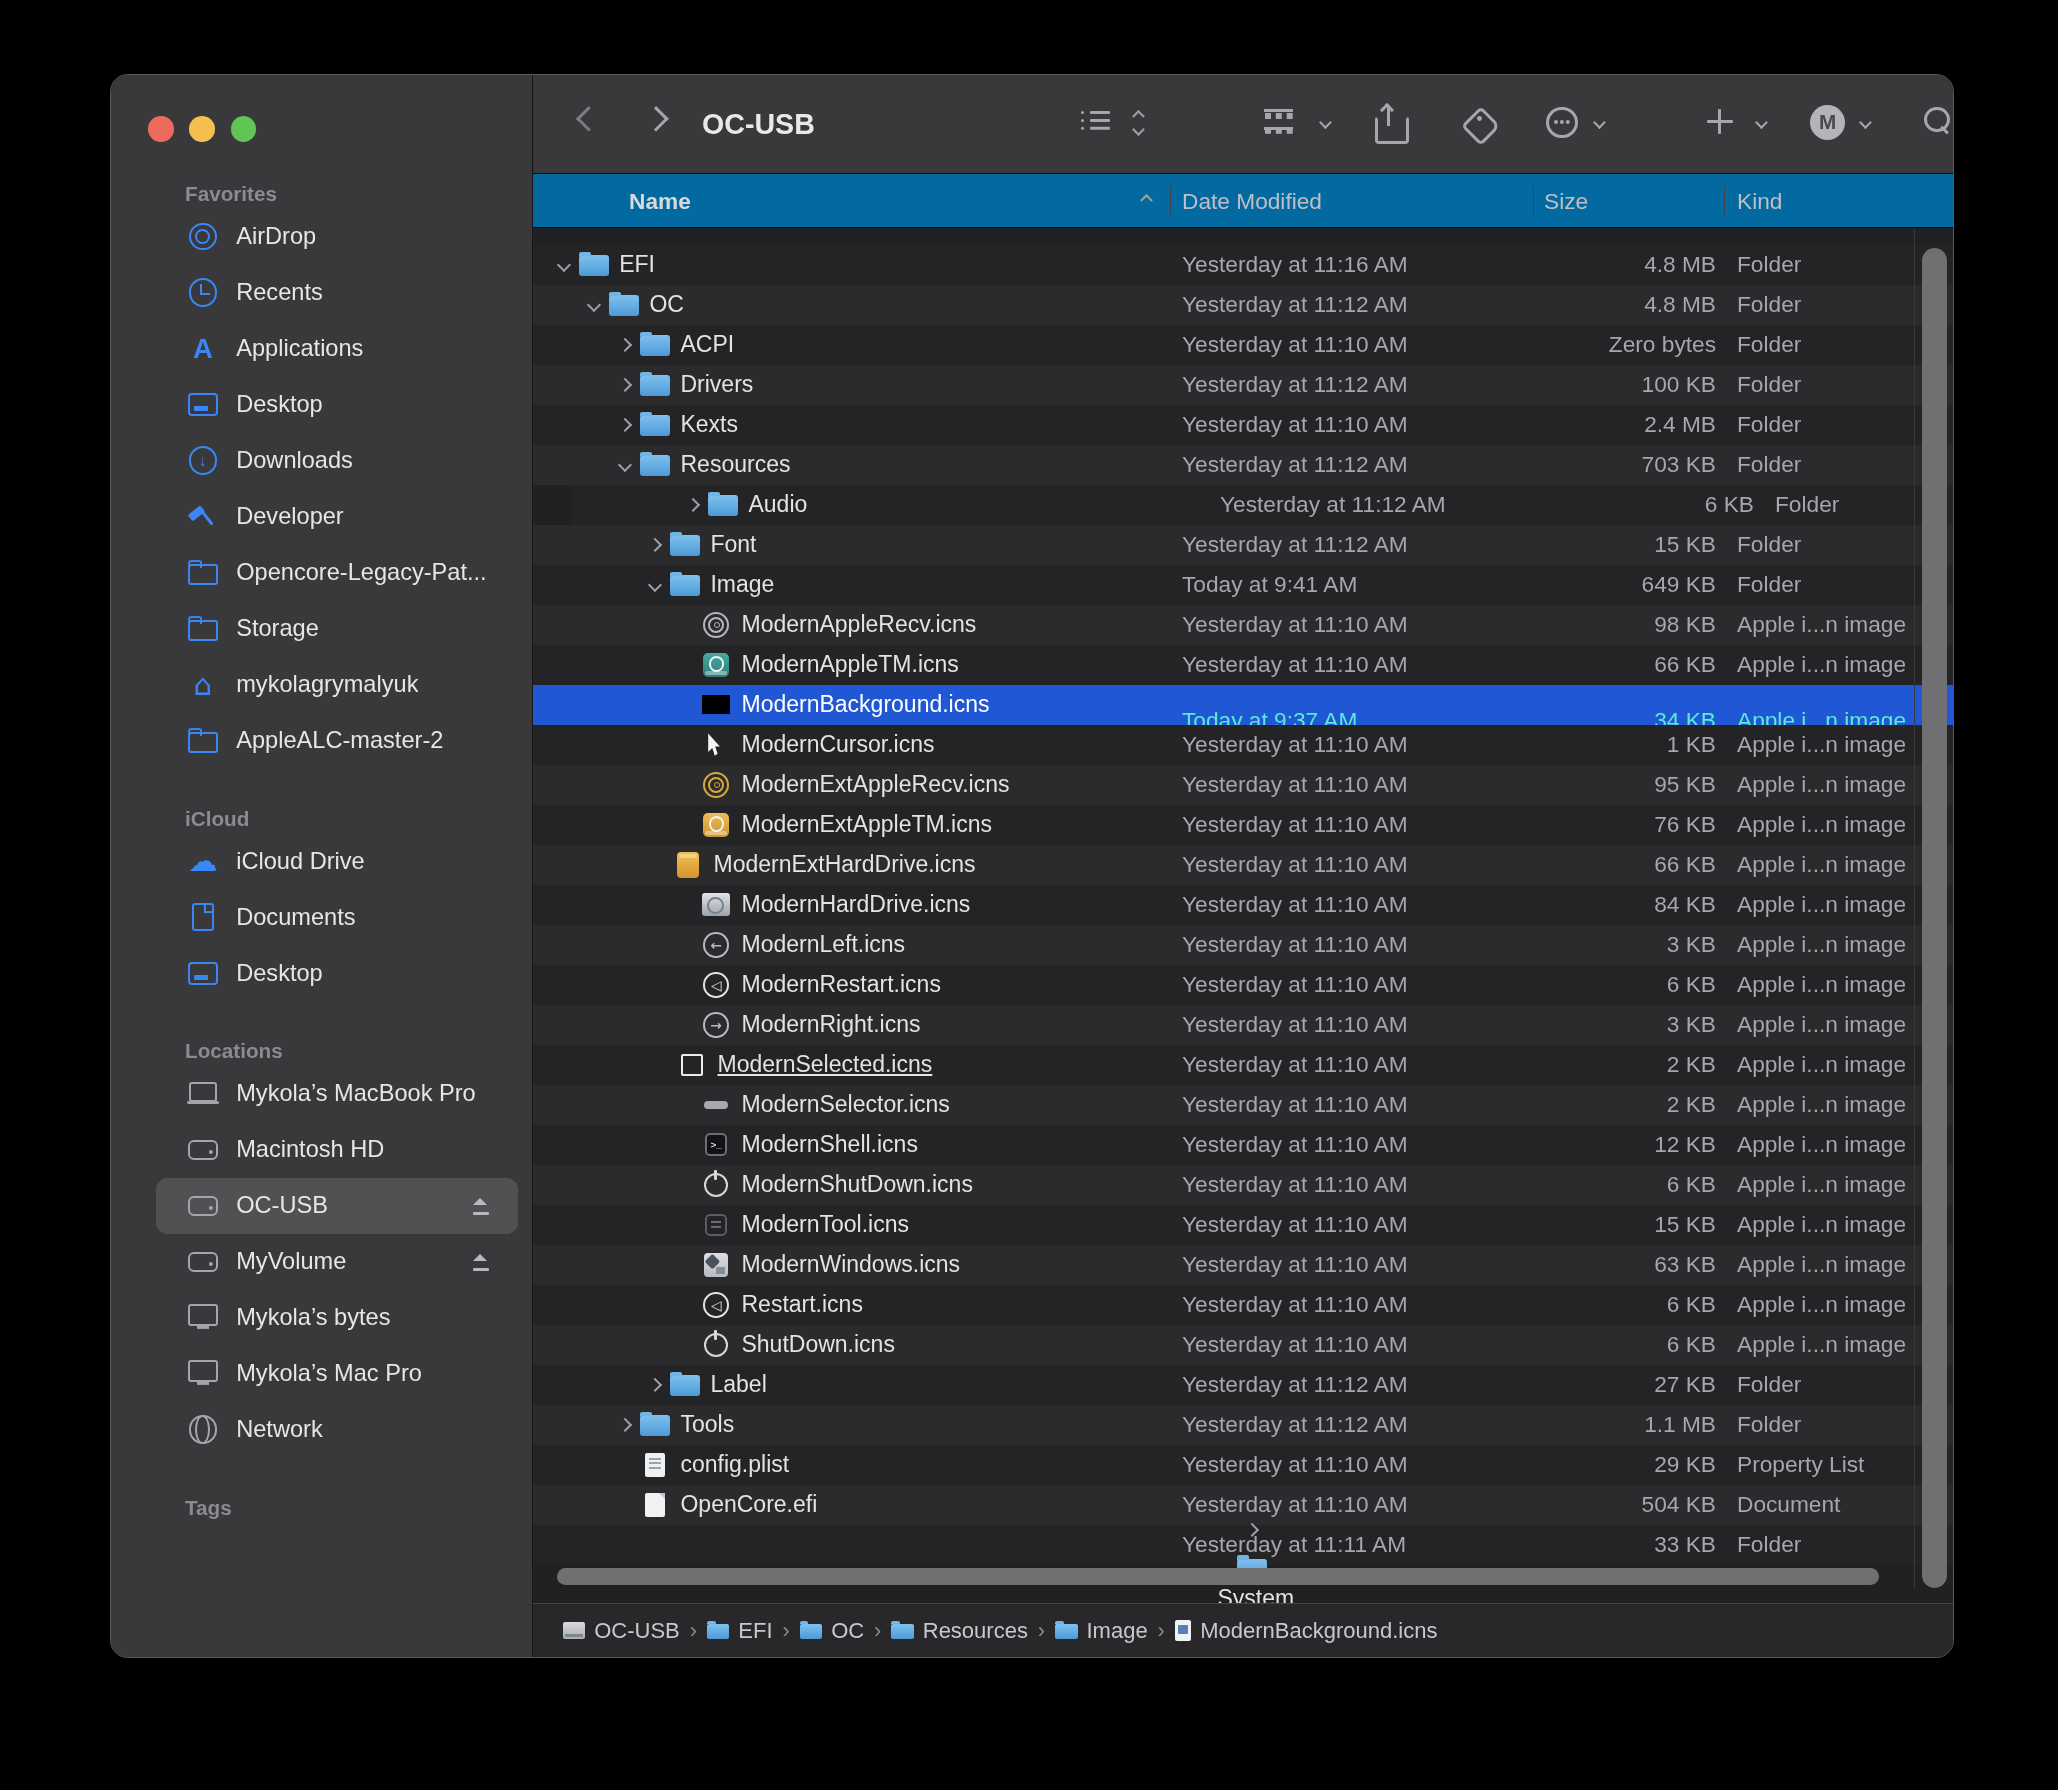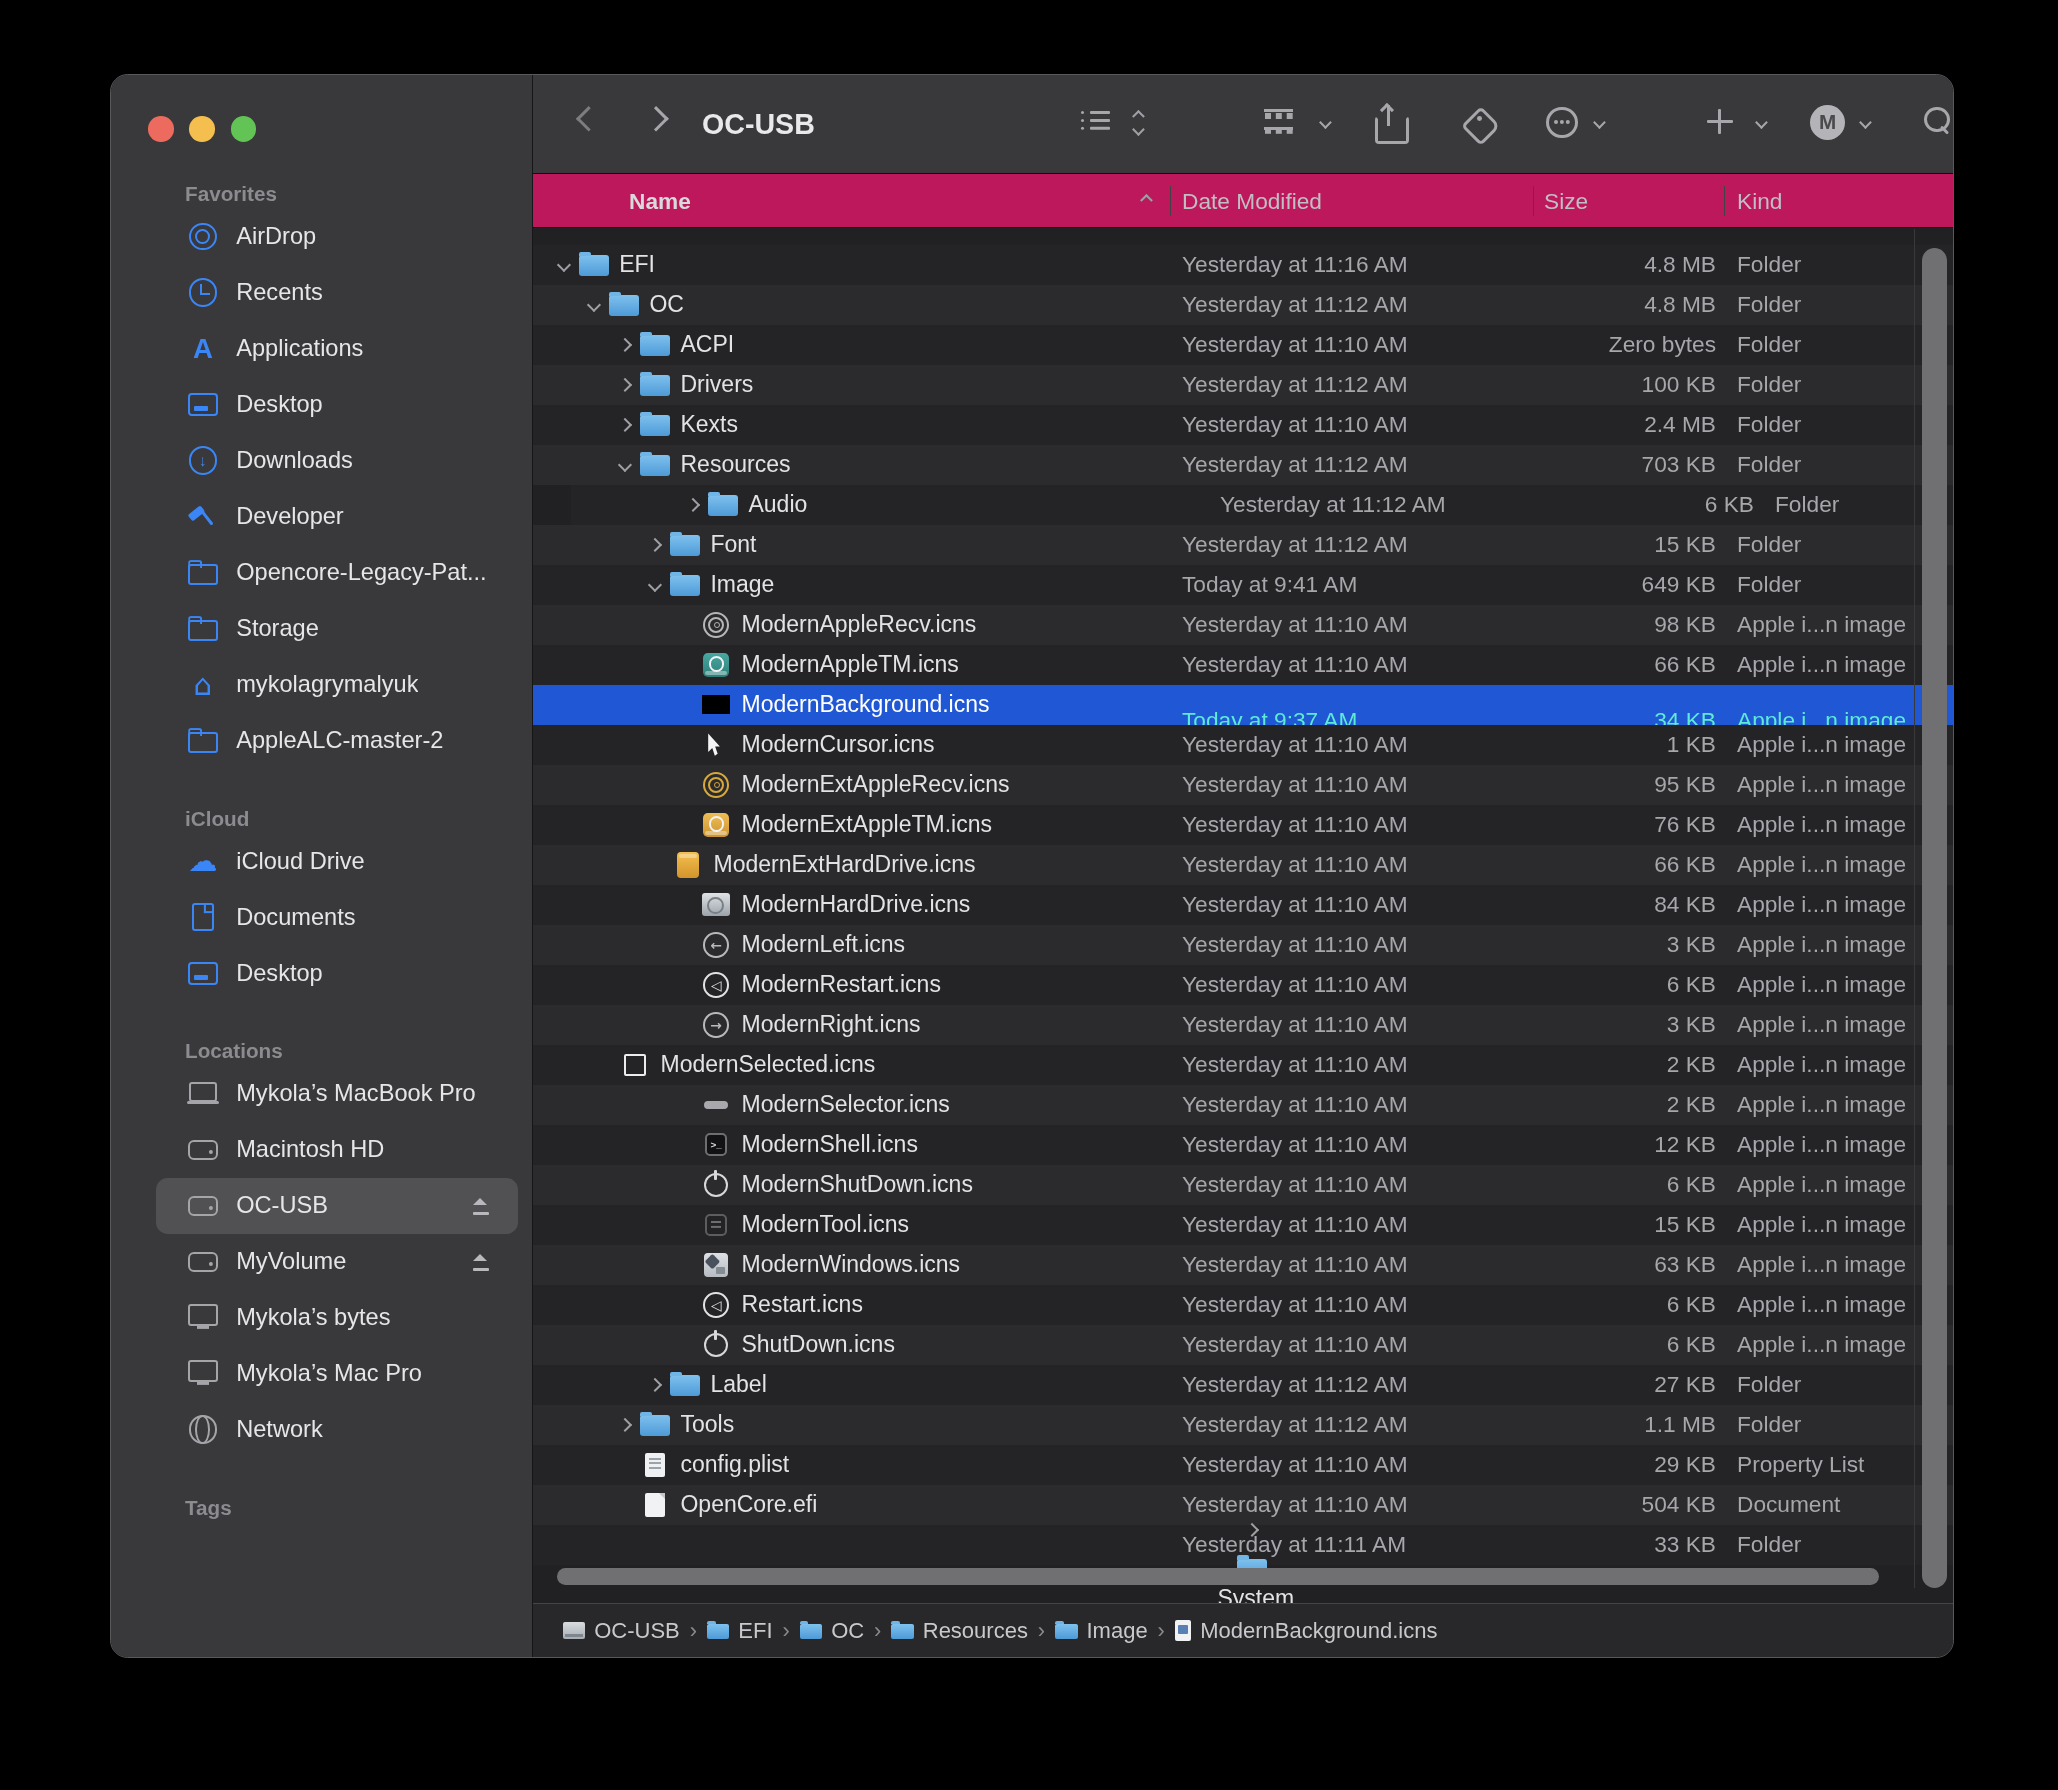--- a/index.html
+++ b/index.html
@@ -93,21 +93,21 @@
   .cs-group{left:788px;} .cs-more{left:1062px;} .cs-plus{left:1224px;} .cs-avatar{left:1328px;}
   .tb-plus{left:1174px;width:27.6px;height:27.6px;margin-top:2px;}
   .tb-plus::before{content:"";position:absolute;left:0;top:11.8px;width:25.6px;height:3px;background:#a6a6ab;border-radius:1px;}
   .tb-plus::after{content:"";position:absolute;left:11.3px;top:0;width:3px;height:25.6px;background:#a6a6ab;border-radius:1px;}
   .tb-avatar{left:1277px;width:35px;height:35px;margin-top:-2px;border-radius:50%;background:#b4b4b8;
     display:flex;align-items:center;justify-content:center;font-size:20.7px;font-weight:700;color:#4a4a4d;}
   .tb-search{left:1391px;width:29.6px;height:29.6px;}
   .tb-search::before{content:"";position:absolute;left:0;top:0;width:19.7px;height:19.7px;border:3px solid #a6a6ab;border-radius:50%;}
   .tb-search::after{content:"";position:absolute;left:18.7px;top:18.7px;width:3px;height:9.9px;background:#a6a6ab;border-radius:2px;transform:rotate(-45deg);}
   
-  .colhead{position:absolute;left:422px;right:0;top:99px;height:54px;background:#be185d;
+  .colhead{position:absolute;left:422px;right:0;top:99px;height:54px;background:#0369a1;
     border-bottom:1px solid #0e0e0f;color:#bfbfc4;font-size:22.7px;}
   .colhead .cname{position:absolute;left:96px;top:13.8px;color:#d9d9db;font-weight:700;}
   .colhead .sort{position:absolute;left:609px;top:21.7px;width:8.9px;height:8.9px;border-color:#9fa0a5;}
   .colhead .cdate{position:absolute;left:649px;top:13.8px;}
   .colhead .csize{position:absolute;left:1011px;top:13.8px;}
   .colhead .ckind{position:absolute;left:1204px;top:13.8px;}
   .colsep{position:absolute;top:11.8px;width:1px;height:30.5px;background:#434346;}
   .sep1{left:637px;} .sep2{left:1000px;} .sep3{left:1191px;}
   
   .list{position:absolute;left:422px;right:0;top:154px;bottom:54px;background:#212123;overflow:hidden;}
@@ -540,21 +540,21 @@
         <div class="row alt" style="padding-left: 140px;">
           <span class="chevbox"></span>
           <span class="icbox">
             <span class="fi-circ">→</span>
           </span>
           <span class="fname">ModernRight.icns</span>
           <span class="cellmeta cdate2">Yesterday at 11:10 AM</span>
           <span class="cellmeta csize2">3 KB</span>
           <span class="cellmeta ckind2">Apple i...n image</span>
         </div>
-        <div class="row" style="padding-left: 59px;">
+        <div class="row" style="padding-left: 116px; text-decoration: underline;">
           <span class="chevbox"></span>
           <span class="icbox">
             <span class="fi-square"></span>
           </span>
           <span class="fname">ModernSelected.icns</span>
           <span class="cellmeta cdate2">Yesterday at 11:10 AM</span>
           <span class="cellmeta csize2">2 KB</span>
           <span class="cellmeta ckind2">Apple i...n image</span>
         </div>
         <div class="row alt" style="padding-left: 140px;">

